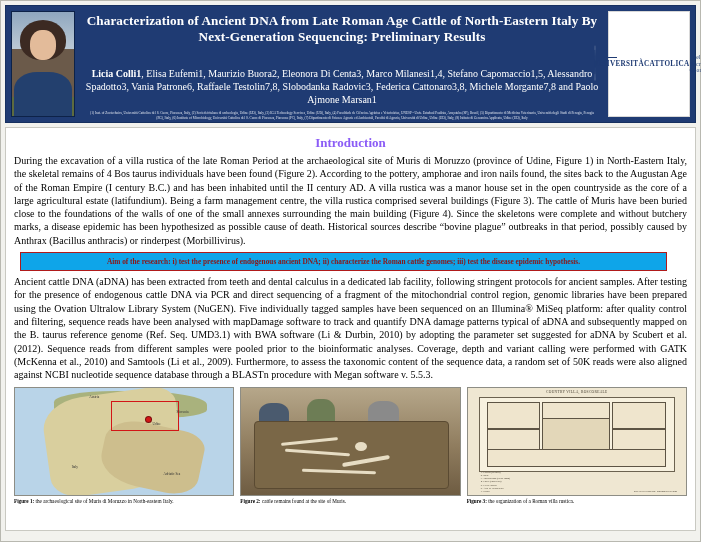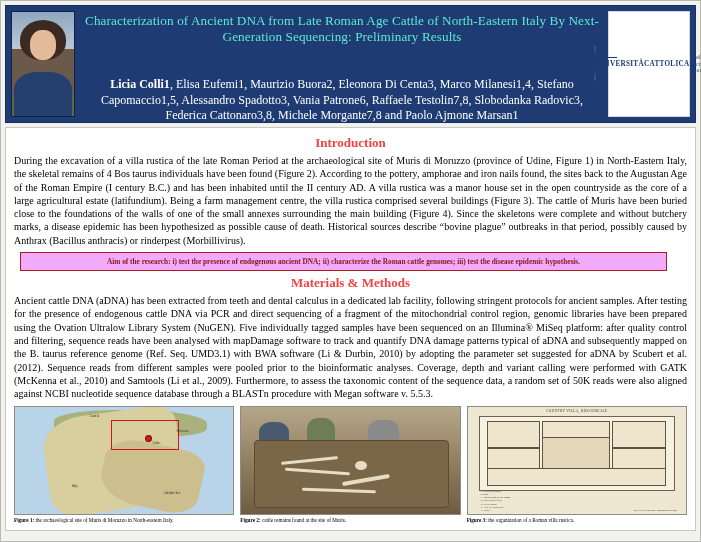--- a/index.html
+++ b/index.html
@@ -39,30 +39,30 @@
   .photo-ground{position:absolute;left:0;right:0;bottom:0;height:18%;background:#5d6b3f;}
   .head-main{
     flex:1;
     padding:4px 6px 3px 6px;
     text-align:center;
     color:#ffffff;
     display:flex;flex-direction:column;
   }
   .ptitle{
     font-size:13.2px;
-    font-weight:normal;
+    font-weight:bold;
     line-height:1.22;
-    color:#5eead4;
-    margin:3px 0 8px 0;
+    color:#ffffff;
+    margin:3px 0 16px 0;
     letter-spacing:.1px;
   }
   .authors{
-    font-size:12px;
+    font-size:10px;
     line-height:1.3;
-    margin-top:24px;
+    margin-top:6px;
     color:#ffffff;
   }
   .authors .lead{font-weight:bold;}
   .affil{
     font-size:3.4px;
     line-height:1.35;
     margin-top:5px;
     color:#dfe4ee;
     padding:0 4px;
   }
@@ -94,35 +94,35 @@
     margin:4px;
     background:#ffffff;
     border:1px solid #c9c9c2;
     padding:4px 8px 6px 8px;
     height:404px;
     box-sizing:border-box;
     position:relative;
   }
   .sect-title{
     text-align:center;
-    color:#ef4444;
+    color:#8b5cf6;
     font-size:13px;
     font-weight:bold;
     margin:3px 0 3px 0;
   }
   .para{
     font-size:10px;
     line-height:1.33;
     text-align:justify;
     color:#000000;
     margin:0 0 3px 0;
   }
   .aim{
     border:1px solid #b01a1a;
-    background:#f0abfc;
+    background:#0ea5e9;
     color:#8d1414;
     font-size:7.3px;
     font-weight:bold;
     text-align:center;
     padding:4px 3px;
     margin:5px 20px 4px 6px;
   }
   .figs{
     display:flex;
     gap:6px;
@@ -196,21 +196,20 @@
     </div>
   </div>
 
   <div class="body-wrap">
 
     <div class="sect-title">Introduction</div>
     <p class="para">During the excavation of a villa rustica of the late Roman Period at the archaeological site of Muris di Moruzzo (province of Udine, Figure 1) in North-Eastern Italy, the skeletal remains of 4 Bos taurus individuals have been found (Figure 2). According to the pottery, amphorae and iron nails found, the sites back to the Augustan Age of the Roman Empire (I century B.C.) and has been inhabited until the II century AD. A villa rustica was a manor house set in the open countryside as the core of a large agricultural estate (latifundium). Being a farm management centre, the villa rustica comprised several buildings (Figure 3). The cattle of Muris have been buried close to the foundations of the walls of one of the small annexes surrounding the main building (Figure 4). Since the skeletons were complete and without butchery marks, a disease epidemic has been hypothesized as possible cause of death. Historical sources describe “bovine plague” outbreaks in that period, possibly caused by Anthrax (Bacillus anthracis) or rinderpest (Morbillivirus).</p>
 
     <div class="aim">Aim of the research:    i) test the presence of endogenous ancient DNA;   ii) characterize the Roman cattle genomes;    iii) test the disease epidemic hypothesis.</div>
 
-    <div class="sect-title">Materials &amp; Methods</div>
     <p class="para">Ancient cattle DNA (aDNA) has been extracted from teeth and dental calculus in a dedicated lab facility, following stringent protocols for ancient samples. After testing for the presence of endogenous cattle DNA via PCR and direct sequencing of a fragment of the mitochondrial control region, genomic libraries have been prepared using the Ovation Ultralow Library System (NuGEN). Five individually tagged samples have been sequenced on an Illumina® MiSeq platform: after quality control and filtering, sequence reads have been analysed with mapDamage software to track and quantify DNA damage patterns typical of aDNA and subsequently mapped on the B. taurus reference genome (Ref. Seq. UMD3.1) with BWA software (Li &amp; Durbin, 2010) by adopting the parameter set suggested for aDNA by Scubert et al. (2012). Sequence reads from different samples were pooled prior to the bioinformatic analyses. Coverage, depth and variant calling were performed with GATK (McKenna et al., 2010) and Samtools (Li et al., 2009). Furthermore, to assess the taxonomic content of the sequence data, a random set of 50K reads were also aligned against NCBI nucleotide sequence database through a BLASTn procedure with Megan software v. 5.5.3.</p>
 
     <div class="figs">
 
       <div class="fig">
         <div class="figimg">
           <div class="f1-sea"></div>
           <div class="f1-alp"></div>
           <div class="f1-land"></div>
           <div class="f1-land2"></div>

